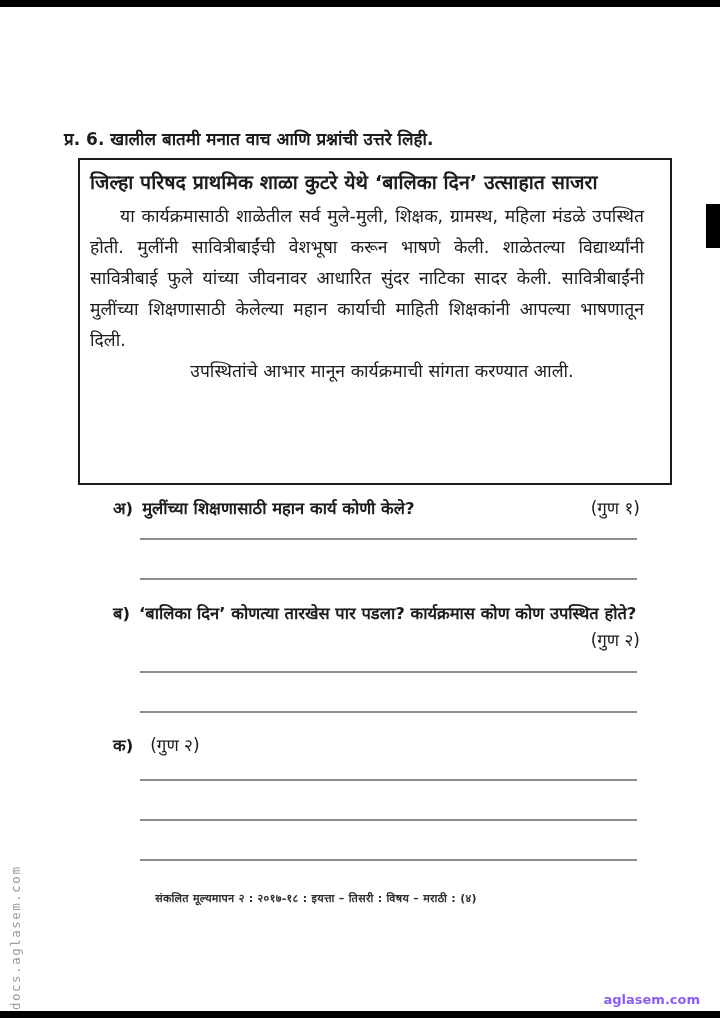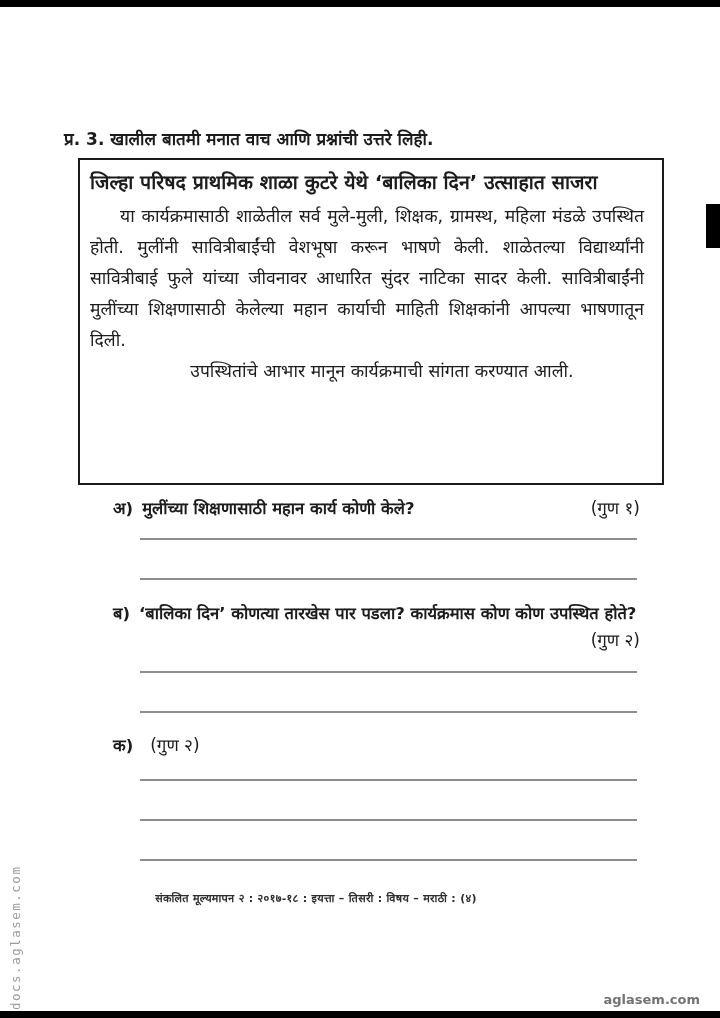--- a/index.html
+++ b/index.html
@@ -21,21 +21,21 @@
   .intro {
     position: absolute;
     left: 64px; top: 127px; width: 600px;
     font-size: 17px; font-weight: bold;
     white-space: nowrap;
   }
   .newsbox {
     position: absolute;
     left: 78px; top: 158px; width: 554px; height: 310px;
     border: 2px solid #1a1a1a;
-    padding: 5px 18px 8px 10px;
+    padding: 5px 26px 8px 10px;
     overflow: hidden;
   }
   .headline {
     font-size: 19.5px; font-weight: bold;
     line-height: 36px;
     white-space: nowrap;
     letter-spacing: 0px;
   }
   .para {
     margin: 0;
@@ -90,33 +90,33 @@
     font-family: "DejaVu Sans Mono", monospace;
     font-size: 12.5px;
     letter-spacing: 1.5px;
     color: #9b9b9b;
     white-space: nowrap;
   }
   .watermark-bottom {
     position: absolute;
     right: 20px; top: 992px;
     font-size: 13px; font-weight: bold;
-    color: #737373;
+    color: #8b5cf6;
   }
 </style>
 </head>
 <body>
 
 <div class="page">
 
   <div class="edge-bar top"></div>
   <div class="edge-bar bottom"></div>
   <div class="edge-tab"></div>
 
-  <div class="intro">प्र. 3. खालील बातमी मनात वाच आणि प्रश्नांची उत्तरे लिही.</div>
+  <div class="intro">प्र. 6. खालील बातमी मनात वाच आणि प्रश्नांची उत्तरे लिही.</div>
 
   <div class="newsbox">
     <div class="headline">जिल्हा परिषद प्राथमिक शाळा कुटरे येथे ‘बालिका दिन’ उत्साहात साजरा</div>
     <p class="para">या कार्यक्रमासाठी शाळेतील सर्व मुले-मुली, शिक्षक, ग्रामस्थ, महिला मंडळे उपस्थित होती. मुलींनी सावित्रीबाईंची वेशभूषा करून भाषणे केली. शाळेतल्या विद्यार्थ्यांनी सावित्रीबाई फुले यांच्या जीवनावर आधारित सुंदर नाटिका सादर केली. सावित्रीबाईंनी मुलींच्या शिक्षणासाठी केलेल्या महान कार्याची माहिती शिक्षकांनी आपल्या भाषणातून दिली.</p>
     <p class="para last">उपस्थितांचे आभार मानून कार्यक्रमाची सांगता करण्यात आली.</p>
   </div>
 
   <div class="qrow q-a">
     <span class="qlabel">अ)</span>
     <span class="qtext">मुलींच्या शिक्षणासाठी महान कार्य कोणी केले?</span>

